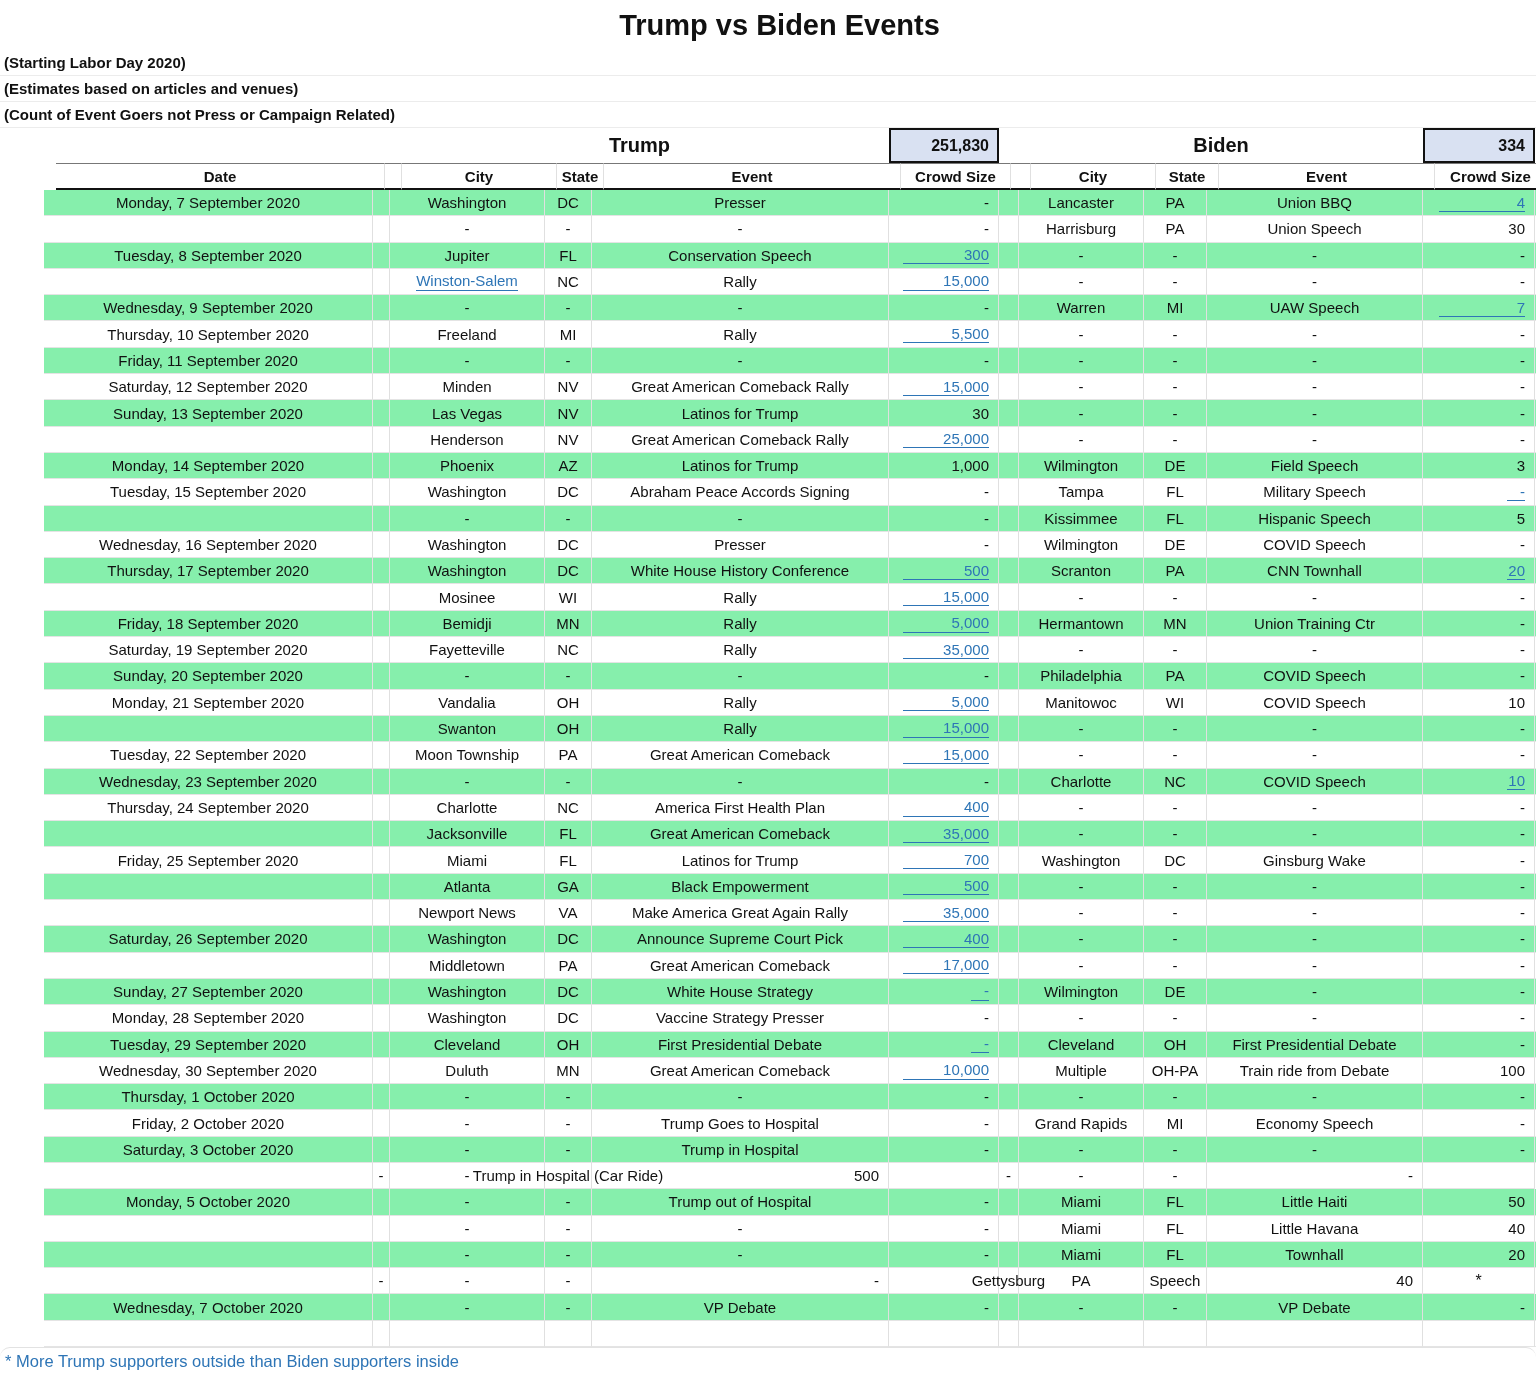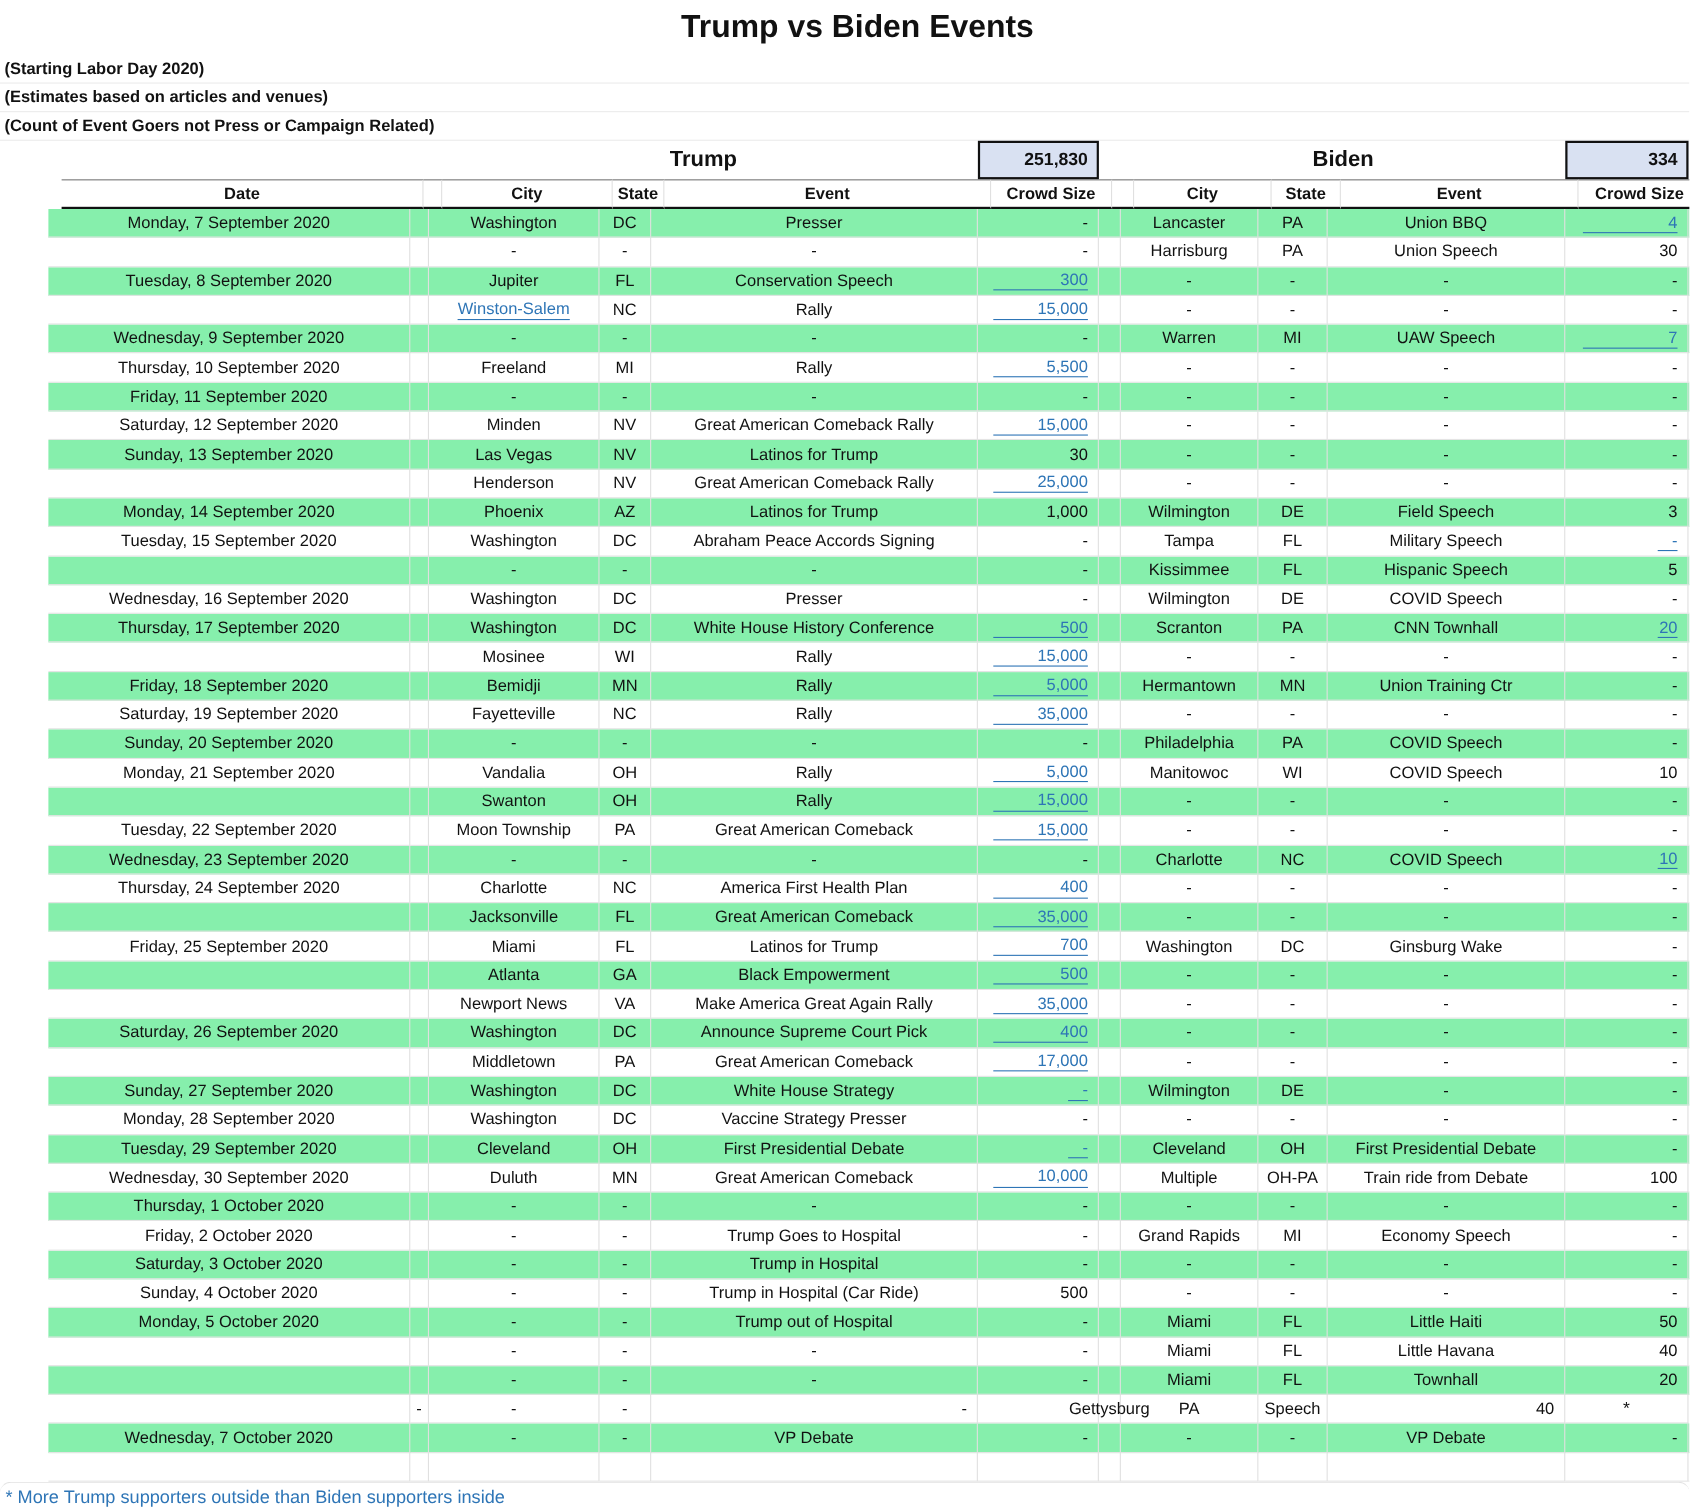--- a/index.html
+++ b/index.html
@@ -654,21 +654,20 @@
         <div class="cell">Trump in Hospital</div>
         <div class="cell crowd">-</div>
         <div class="cell"></div>
         <div class="cell">-</div>
         <div class="cell">-</div>
         <div class="cell">-</div>
         <div class="cell crowd">-</div>
         <div class="cell"></div>
       </div>
       <div class="grid row">
-        <div class="cell">Sunday, 4 October 2020</div>
         <div class="cell"></div>
         <div class="cell">-</div>
         <div class="cell">-</div>
         <div class="cell">Trump in Hospital (Car Ride)</div>
         <div class="cell crowd">500</div>
         <div class="cell"></div>
         <div class="cell">-</div>
         <div class="cell">-</div>
         <div class="cell">-</div>
         <div class="cell crowd">-</div>

